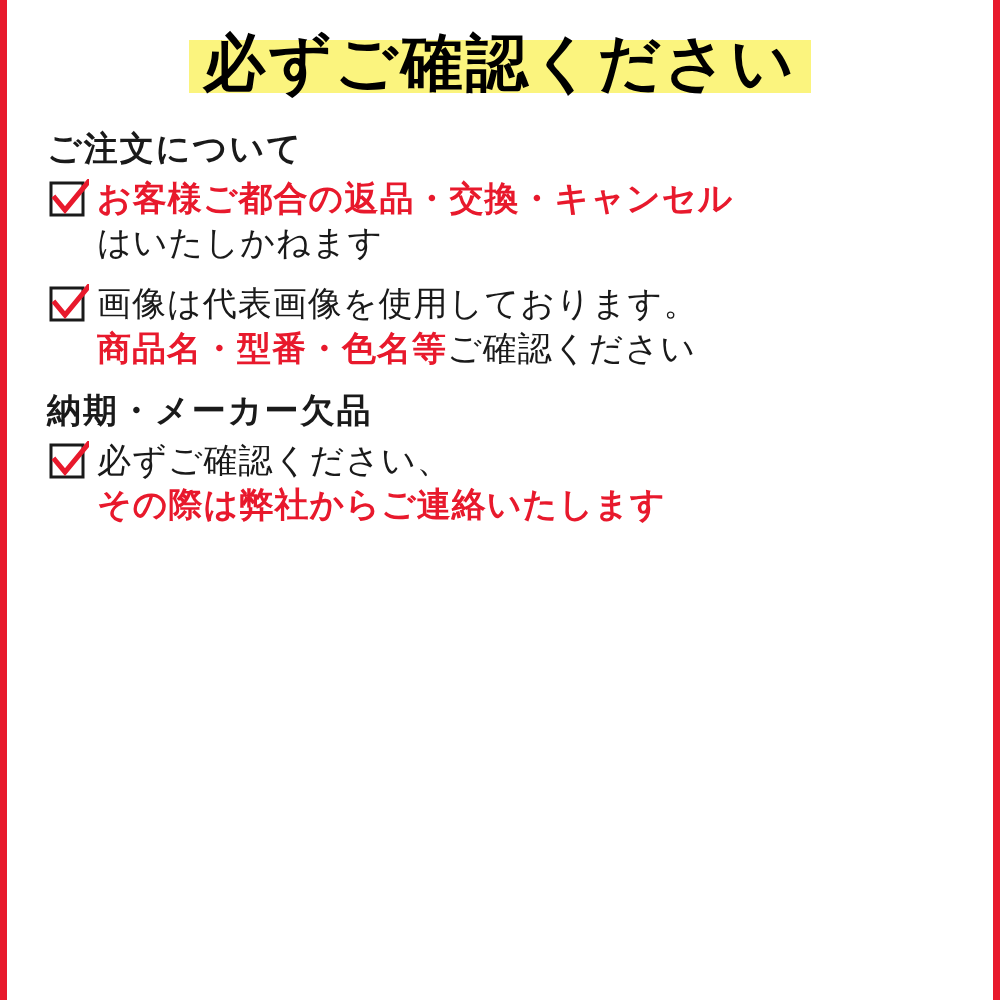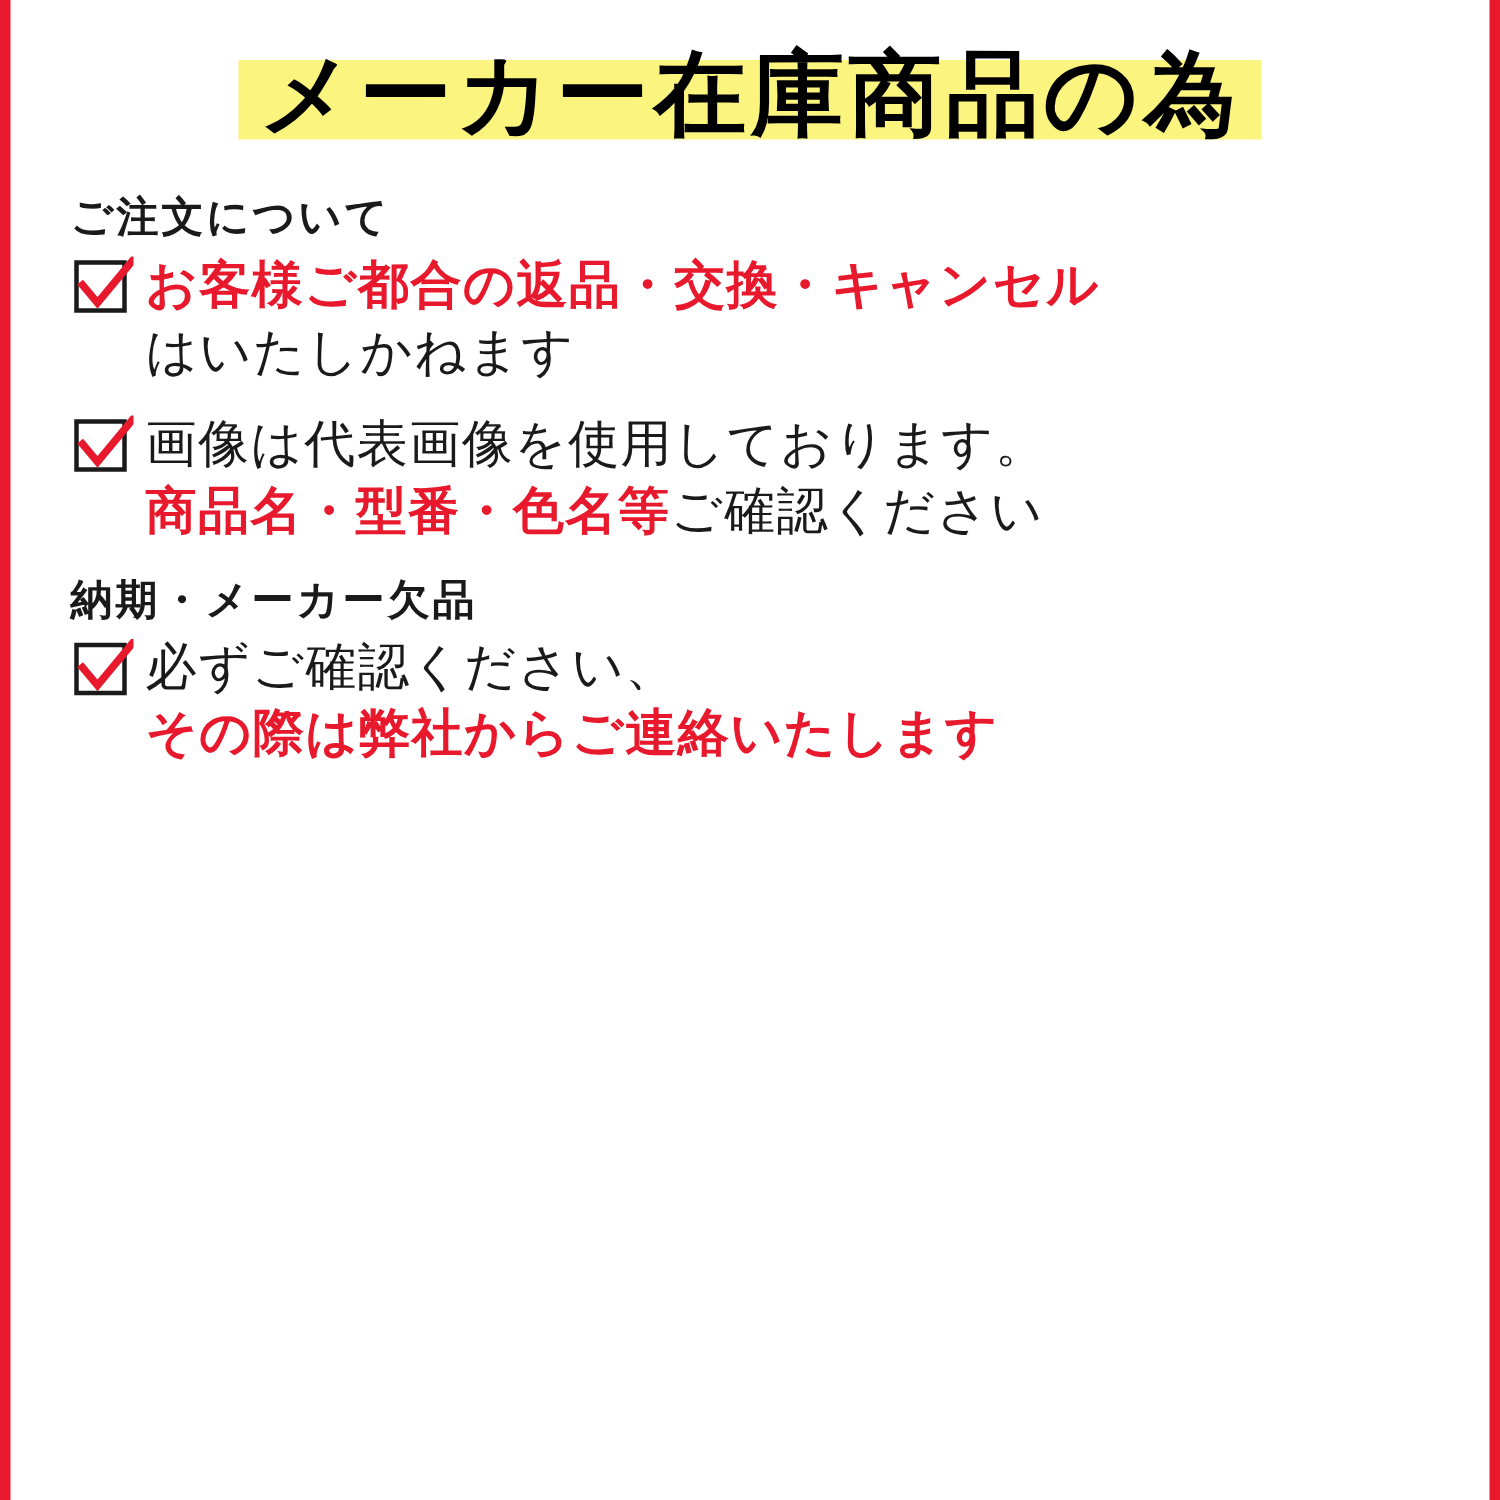--- a/index.html
+++ b/index.html
@@ -52,21 +52,21 @@
     background: #fbf47e;
     z-index: 0;
   }
   .title .txt {
     position: relative;
     z-index: 1;
   }
 
   
   .section-heading {
-    font-size: 28px;
+    font-size: 34px;
     font-weight: bold;
     color: #1a1a1a;
     letter-spacing: 2px;
     margin: 0 0 6px 6px;
     line-height: 1.25;
   }
   .section-heading.second {
     margin-top: 18px;
   }
 
@@ -120,21 +120,21 @@
 </style>
 </head>
 <body>
 
 <div class="page">
   <div class="inner">
 
     <div class="title-wrap">
       <div class="title">
         <span class="hl"></span>
-        <span class="txt">メーカー在庫商品の為</span>
+        <span class="txt">必ずご確認ください</span>
       </div>
     </div>
 
     <div class="section">
       <div class="section-heading">ご注文について</div>
 
       <div class="item">
         <span class="check">
           <svg width="40" height="40" viewBox="0 0 40 40">
             <rect x="2" y="4" width="32" height="32" fill="none" stroke="#1a1a1a" stroke-width="3"></rect>

